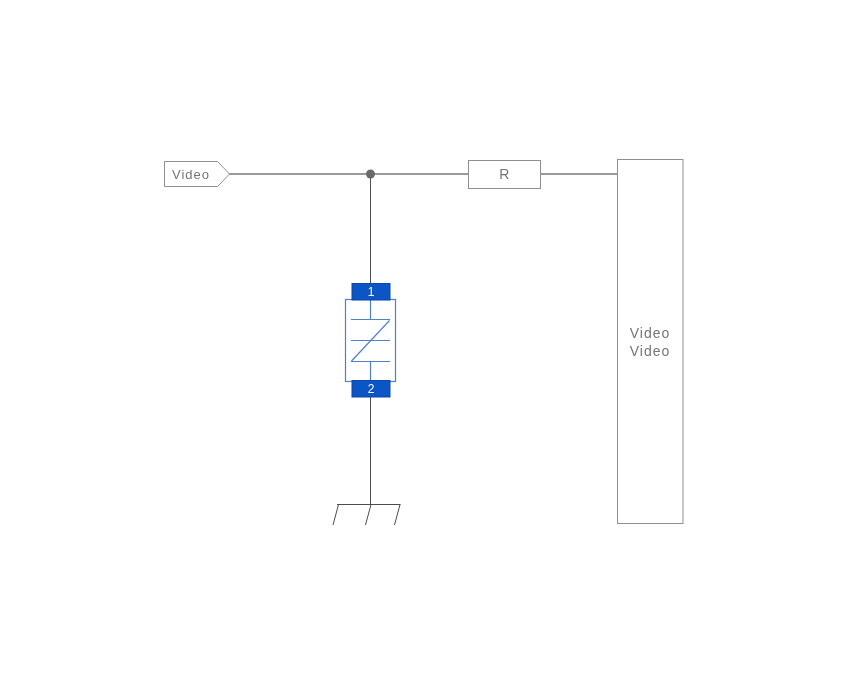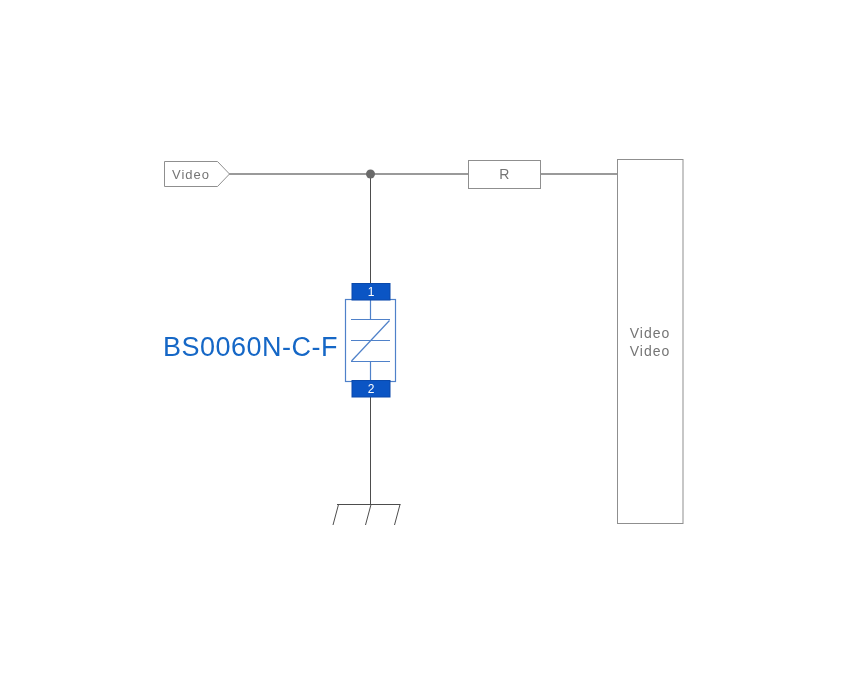--- a/index.html
+++ b/index.html
@@ -154,15 +154,14 @@
     <div class="chip-label-inner">
       <div>Video</div>
       <div>Video</div>
     </div>
   </div>
 
   <div class="lbl pin pin1">1</div>
 
   <div class="lbl pin pin2">2</div>
 
-  <div class="component-label">BS0060N-C-F</div>
 
 </div>
 
 </body></html>

